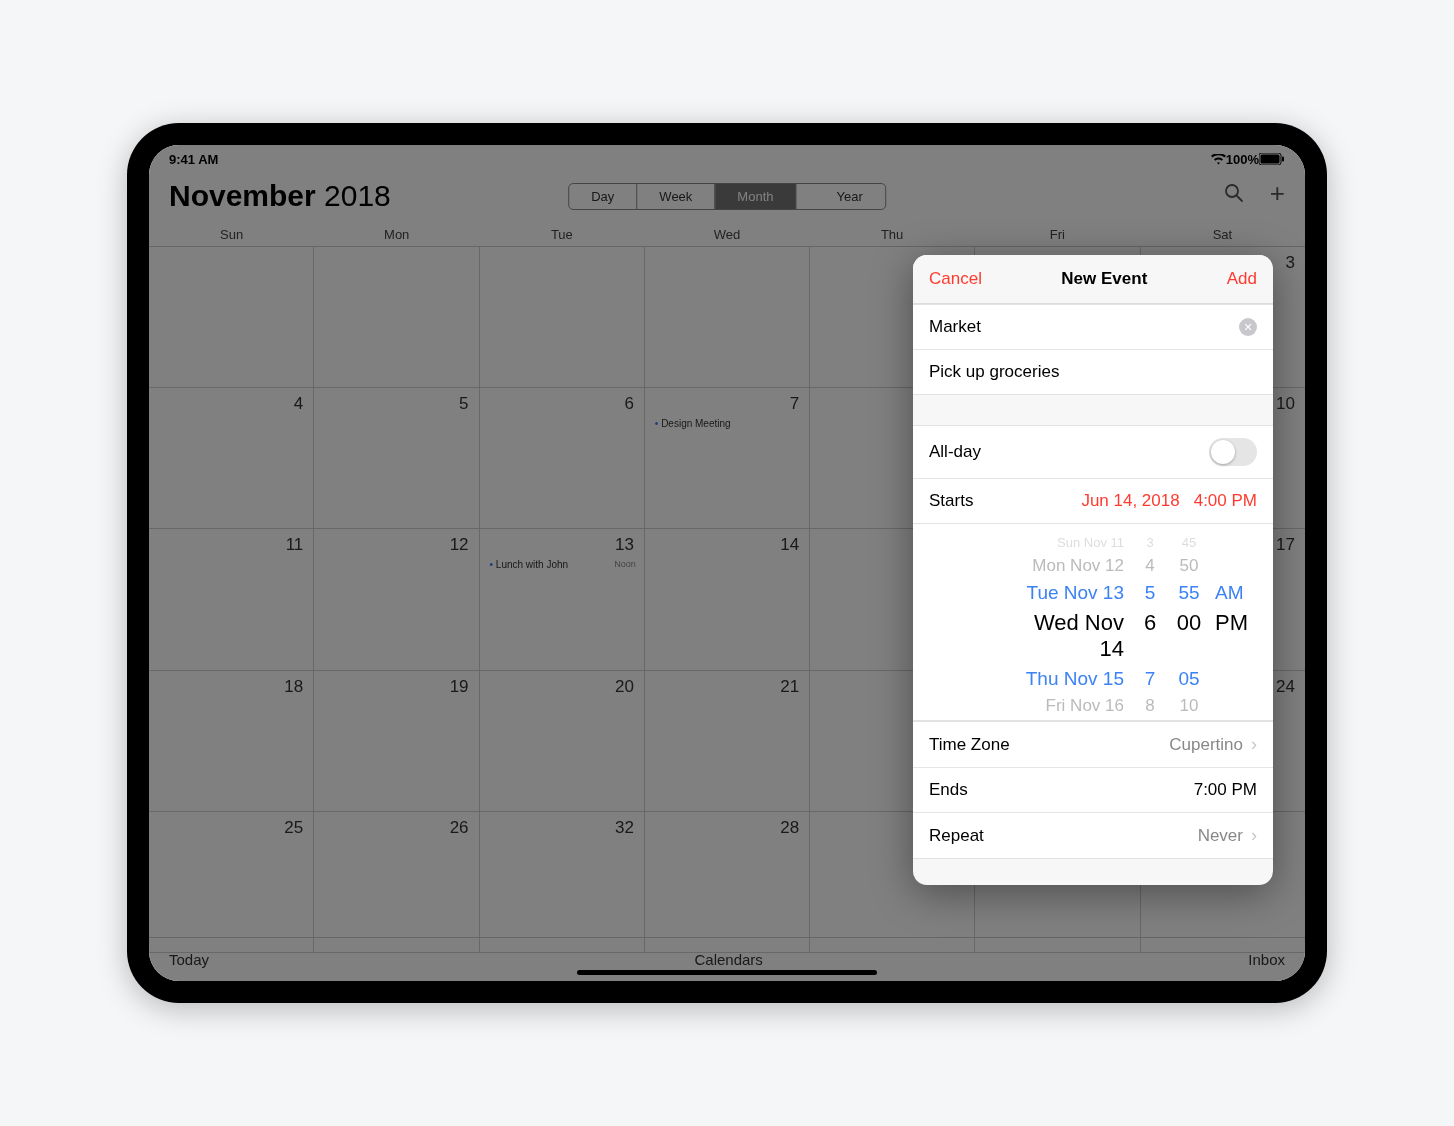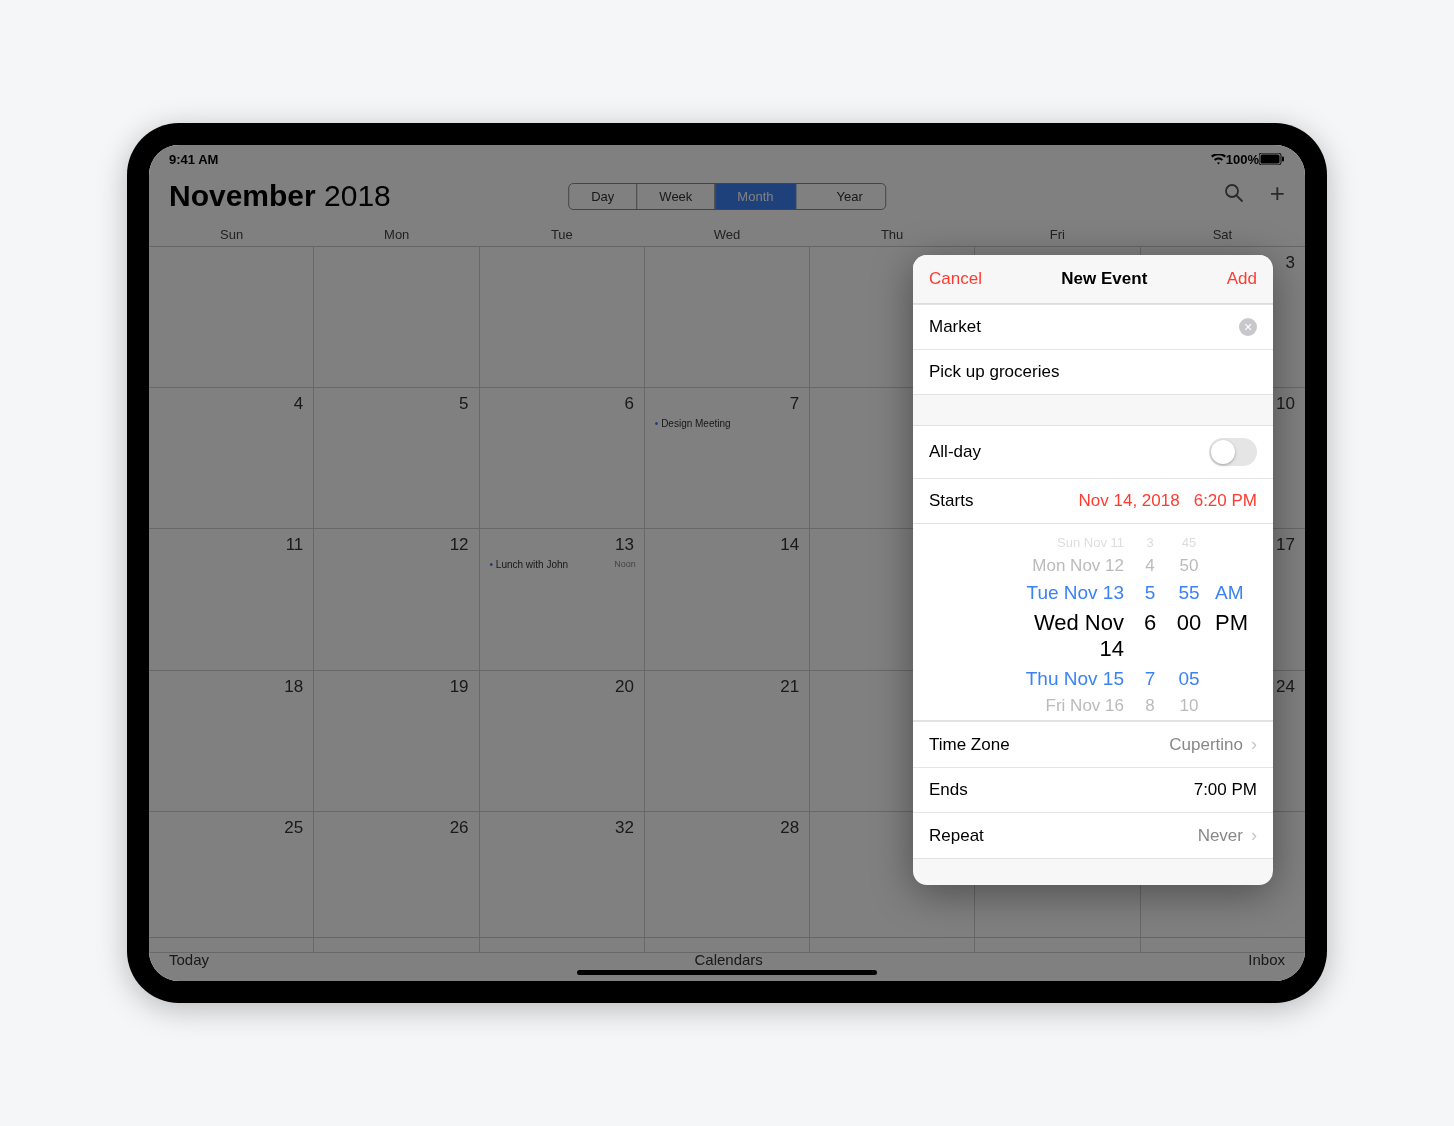--- a/index.html
+++ b/index.html
@@ -10,21 +10,21 @@
 .statusbar { height:24px; display:flex; justify-content:space-between; align-items:center; padding:4px 20px 0; font-size:13px; font-weight:600; }
 .statusbar .right { display:flex; align-items:center; }
 .wifi-icon,.battery-icon { display:inline-block; }
 .wifi-icon svg,.battery-icon svg { display:block; }
 .header { display:flex; align-items:center; padding:10px 20px; position:relative; }
 .title { font-size:30px; font-weight:400; }
 .title .bold { font-weight:700; }
 .seg { display:flex; border:1px solid #888; border-radius:5px; overflow:hidden; position:absolute; left:50%; transform:translateX(-50%); }
 .seg div { padding:5px 22px; font-size:13px; color:#333; border-right:1px solid #888; cursor:pointer; }
 .seg div:last-child { border-right:none;padding-left:40px; }
-.seg .active { background:#3b82f6; color:#fff; }
+.seg .active { background:#737373; color:#fff; }
 .header-icons { margin-left:auto; display:flex; gap:26px; color:#555; }
 .header-icons span { cursor:pointer; font-size:22px; }
 .weekday-row { display:flex; border-bottom:1px solid #ccc; }
 .weekday-row div { flex:1; text-align:center; font-size:13px; color:#444; padding:4px 0; }
 .grid { display:flex; flex-direction:column; height:calc(100% - 130px); }
 .week { flex:1; display:flex; border-bottom:1px solid #d0d0d0; }
 .day { flex:1; border-right:1px solid #d0d0d0; padding:6px 10px; position:relative; }
 .day:last-child { border-right:none; }
 .daynum { text-align:right; font-size:17px; color:#333; }
 .event { font-size:10px; color:#333; margin-top:4px; }
@@ -263,22 +263,22 @@
       </div>
     </div>
     <div class="gap"></div>
     <div class="group">
       <div class="row">
         <span class="label">All-day</span>
         <span class="switch"></span>
       </div>
       <div class="row">
         <span class="label">Starts</span>
-        <span class="value red">Nov 14, 2018</span>
-        <span class="value red" style="margin-left:14px">6:20 PM</span>
+        <span class="value red">Jun 14, 2018</span>
+        <span class="value red" style="margin-left:14px">4:00 PM</span>
       </div>
     </div>
     <div class="picker">
       <div class="picker-rows" id="picker">
               <div class="picker-row pr-3">
                 <span class="col-date">Sun Nov 11</span>
                 <span class="col-h">3</span>
                 <span class="col-m">45</span>
                 <span class="col-ap"></span>
               </div>

